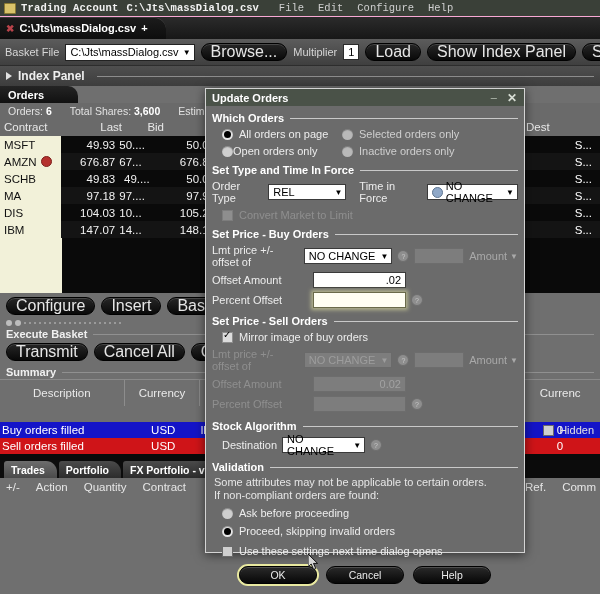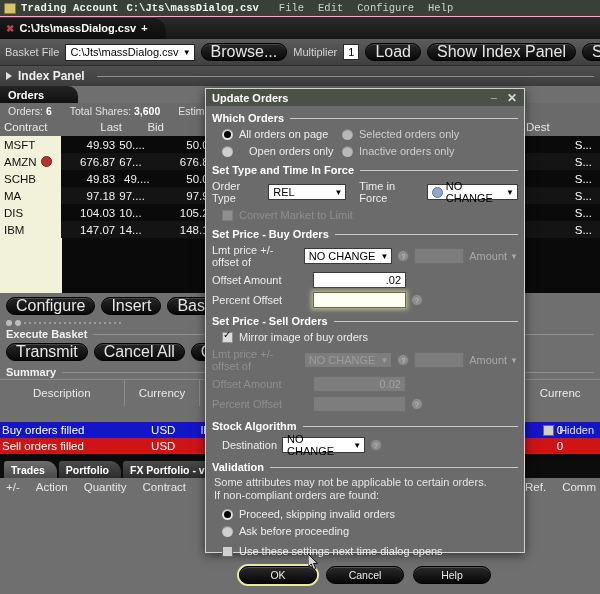--- a/index.html
+++ b/index.html
@@ -429,21 +429,21 @@
       <div style="width:120px;margin-left:10px;display:flex;align-items:center;gap:6px">
         <span class="radio on"></span>
         <span class="rlabel">All orders on page</span>
       </div>
       <div style="display:flex;align-items:center;gap:6px">
         <span class="radio dim"></span>
         <span class="rlabel dim">Selected orders only</span>
       </div>
     </div>
     <div style="display:flex;margin-top:5px;">
-      <div style="width:120px;margin-left:10px;display:flex;align-items:center;gap:16px">
+      <div style="width:120px;margin-left:10px;display:flex;align-items:center;gap:0">
         <span class="radio"></span>
         <span class="rlabel">Open orders only</span>
       </div>
       <div style="display:flex;align-items:center;gap:6px">
         <span class="radio dim"></span>
         <span class="rlabel dim">Inactive orders only</span>
       </div>
     </div>
 
     <div class="grp" style="margin-top:7px">
@@ -540,27 +540,27 @@
       </span>
       <span class="helpdot">?</span>
     </div>
 
     <div class="grp" style="margin-top:8px">
       <span class="gt">Validation</span>
       <span class="gr"></span>
     </div>
     <div class="vtext">Some attributes may not be applicable to certain orders.</div>
     <div class="vtext" style="margin-top:0">If non-compliant orders are found:</div>
+    <div class="rowline">
+      <span class="radio"></span>
+      <span class="rlabel">Ask before proceeding</span>
+    </div>
     <div class="rowline" style="margin-top:6px">
       <span class="radio on"></span>
       <span class="rlabel">Proceed, skipping invalid orders</span>
-    </div>
-    <div class="rowline">
-      <span class="radio"></span>
-      <span class="rlabel">Ask before proceeding</span>
     </div>
     <div class="rowline" style="margin-top:8px">
       <span class="chk solid"></span>
       <span class="flbl">Use these settings next time dialog opens</span>
     </div>
 
     <div class="dlg-buttons">
       <span class="dbtn focused">OK</span>
       <span class="dbtn">Cancel</span>
       <span class="dbtn">Help</span>

